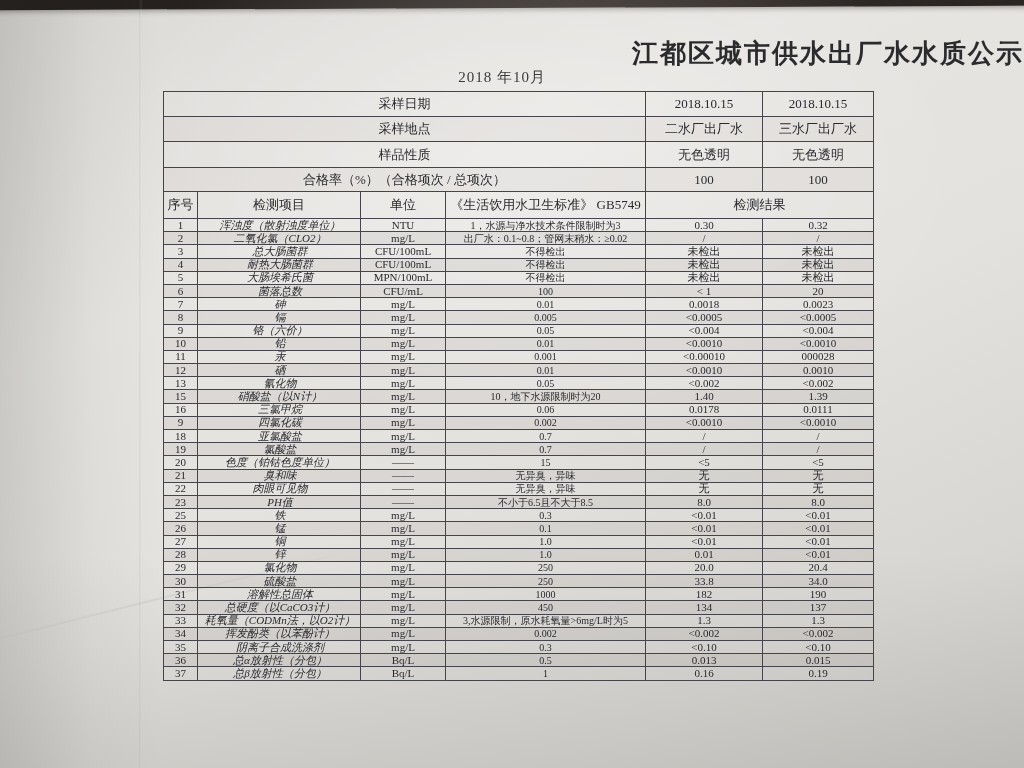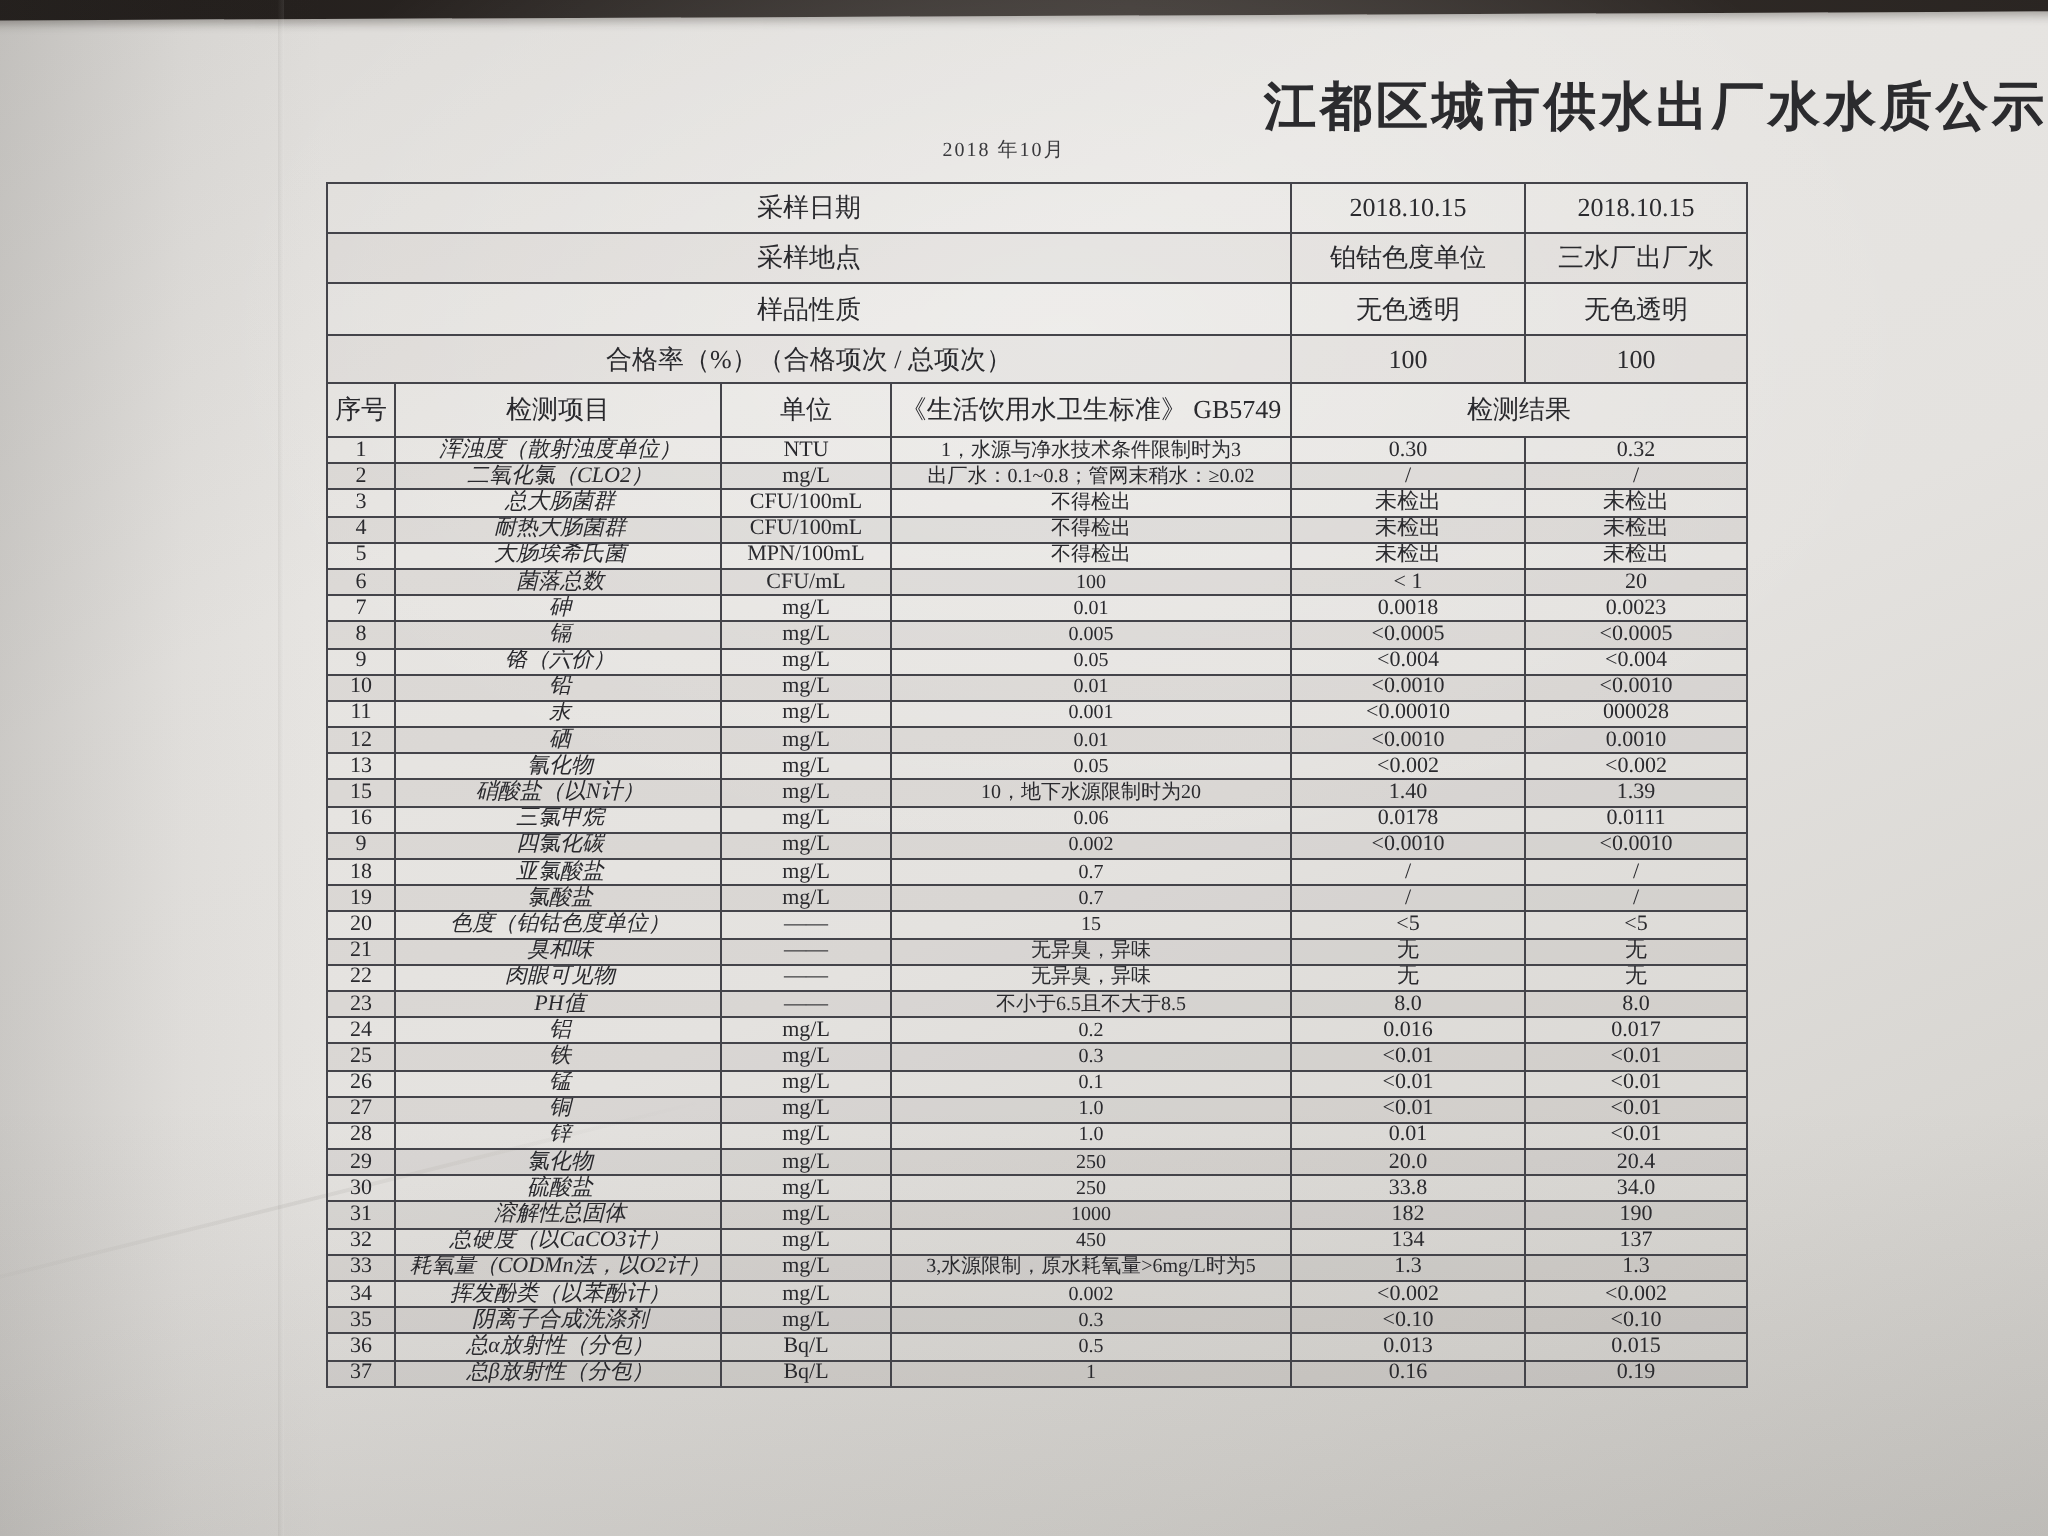--- a/index.html
+++ b/index.html
@@ -21,21 +21,21 @@
   .crease-v { position:absolute; top:0; left:139px; width:3px; height:768px; pointer-events:none;
     background: linear-gradient(to right, rgba(70,66,60,0.07), rgba(255,255,255,0.08)); }
   .crease-d { position:absolute; left:-60px; top:600px; width:420px; height:2px; pointer-events:none;
     background: linear-gradient(to right, rgba(70,66,60,0), rgba(70,66,60,0.08), rgba(70,66,60,0));
     transform: rotate(-14deg); }
 
   .title { position:absolute; top:36px; left:0; width:1024px; text-align:right;
     font-family:"Liberation Sans","DejaVu Sans",sans-serif; font-weight:700;
     font-size:26px; letter-spacing:2px; color:#2b2b2e; }
   .subtitle { position:absolute; top:68px; left:0; width:1004px; text-align:center;
-    font-size:10px; letter-spacing:1px; color:#3a3a3d; }
+    font-size:15px; letter-spacing:1px; color:#3a3a3d; }
 
   table.doc { position:absolute; left:163px; top:91px; width:710px;
     border-collapse:collapse; table-layout:fixed; color:#2a2a2e; }
   table.doc td { border:1px solid #44444a; white-space:nowrap; overflow:hidden;
     text-align:center; vertical-align:middle; padding:0 2px; }
 
   #meta-body td { font-size:13px; }
   .meta-r0 td { height:25px; }
   .meta-r1 td { height:25px; }
   .meta-r2 td { height:26px; }
@@ -73,21 +73,21 @@
         <col style="width:111px">
     </colgroup>
     <tbody id="meta-body">
       <tr class="meta-r0">
         <td colspan="4">采样日期</td>
         <td>2018.10.15</td>
         <td>2018.10.15</td>
       </tr>
       <tr class="meta-r1">
         <td colspan="4">采样地点</td>
-        <td>铂钴色度单位</td>
+        <td>二水厂出厂水</td>
         <td>三水厂出厂水</td>
       </tr>
       <tr class="meta-r2">
         <td colspan="4">样品性质</td>
         <td>无色透明</td>
         <td>无色透明</td>
       </tr>
       <tr class="meta-r3">
         <td colspan="4">合格率（%）（合格项次 / 总项次）</td>
         <td>100</td>
@@ -274,28 +274,20 @@
         </tr>
         <tr>
           <td class="c-no">23</td>
           <td class="c-item">PH值</td>
           <td class="c-unit">——</td>
           <td class="c-std">不小于6.5且不大于8.5</td>
           <td class="c-res">8.0</td>
           <td class="c-res">8.0</td>
         </tr>
         <tr>
-          <td class="c-no">24</td>
-          <td class="c-item">铝</td>
-          <td class="c-unit">mg/L</td>
-          <td class="c-std">0.2</td>
-          <td class="c-res">0.016</td>
-          <td class="c-res">0.017</td>
-        </tr>
-        <tr>
           <td class="c-no">25</td>
           <td class="c-item">铁</td>
           <td class="c-unit">mg/L</td>
           <td class="c-std">0.3</td>
           <td class="c-res">&lt;0.01</td>
           <td class="c-res">&lt;0.01</td>
         </tr>
         <tr>
           <td class="c-no">26</td>
           <td class="c-item">锰</td>

